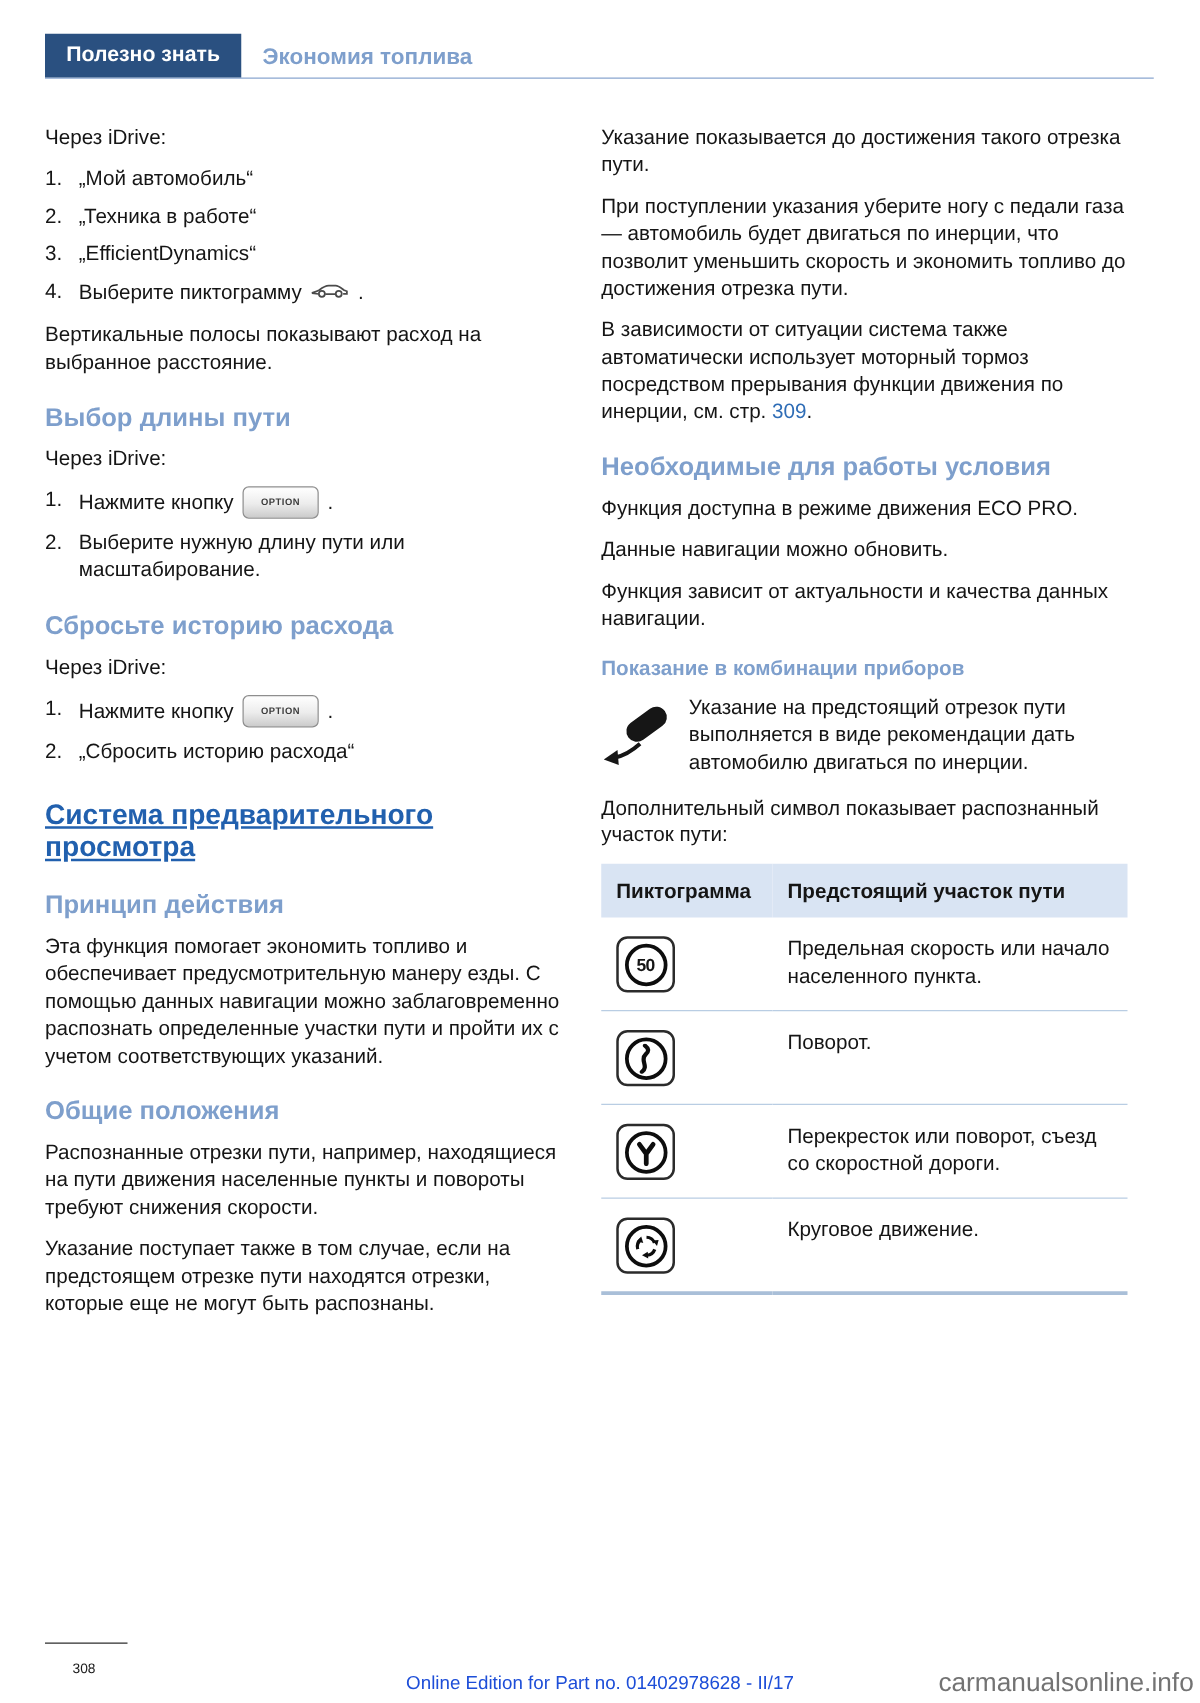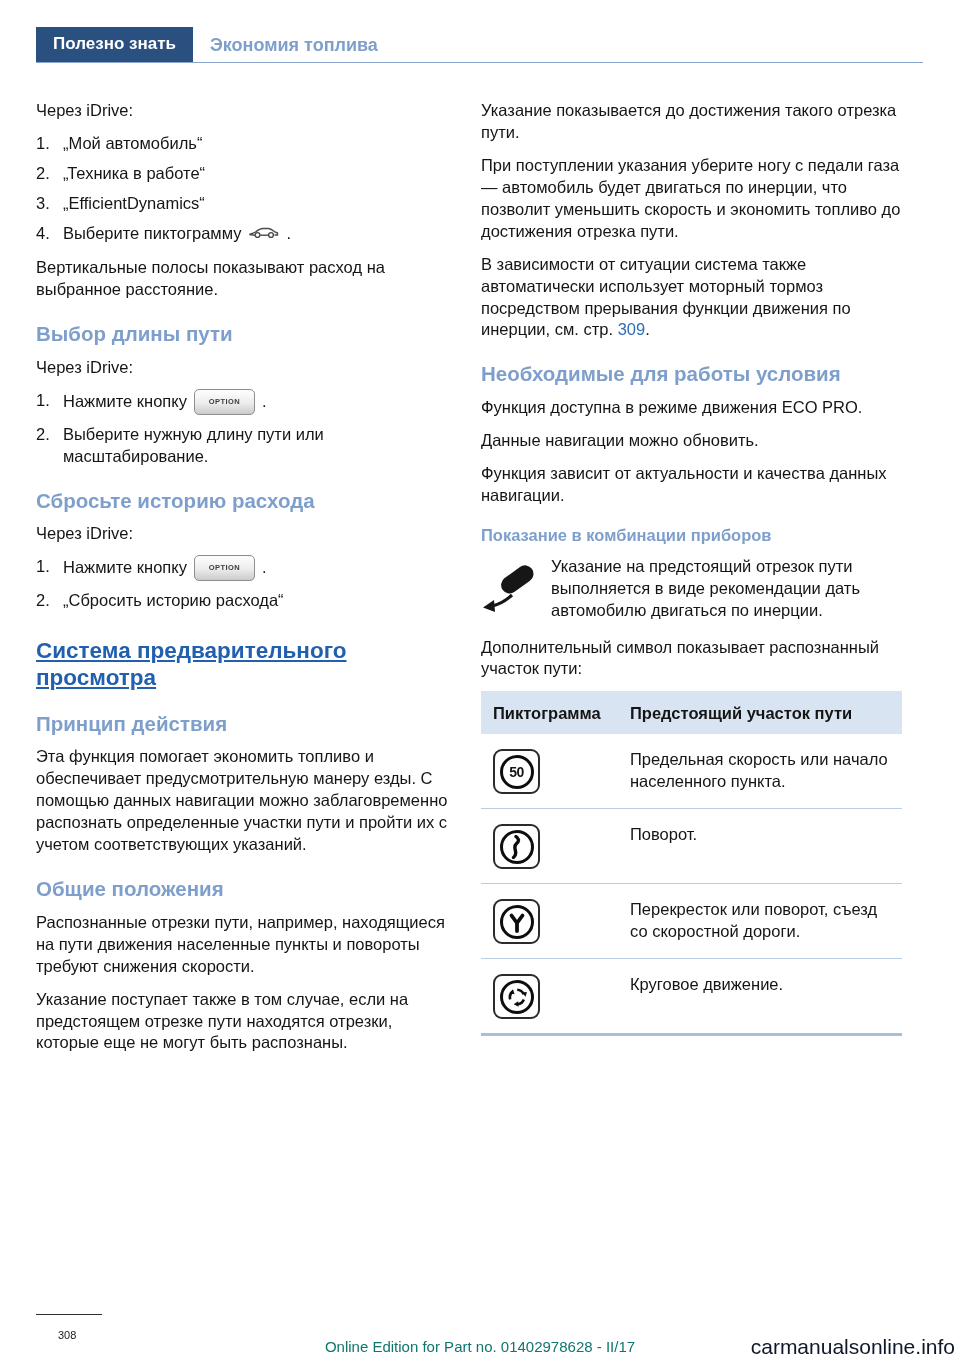--- a/index.html
+++ b/index.html
@@ -83,22 +83,22 @@
   }
   .sign-circle {
     width: 34px; height: 34px; border: 3px solid #0d0d0d; border-radius: 50%;
     display: flex; align-items: center; justify-content: center;
     font-weight: bold; font-size: 14px; letter-spacing: -0.5px;
   }
 
   
   .footer-rule { position: absolute; left: 36px; bottom: 47px; width: 66px; border-top: 1.5px solid #2e2e2e; }
   .page-number { position: absolute; left: 58px; bottom: 21px; font-size: 11px; color: #1a1a1a; }
-  .edition { position: absolute; left: 0; width: 100%; bottom: 7px; text-align: center; font-size: 15px; color: #0f766e; }
-  .watermark { position: absolute; right: 5px; bottom: 3px; font-size: 21px; color: #0f172a; }
+  .edition { position: absolute; left: 0; width: 100%; bottom: 7px; text-align: center; font-size: 15px; color: #1d4ed8; }
+  .watermark { position: absolute; right: 5px; bottom: 3px; font-size: 21px; color: #737373; }
 </style>
 </head>
 <body>
 
 <div class="header">
   <div class="tab">
     <span>Полезно знать</span>
   </div>
   <div class="header-title">Экономия топлива</div>
 </div>

